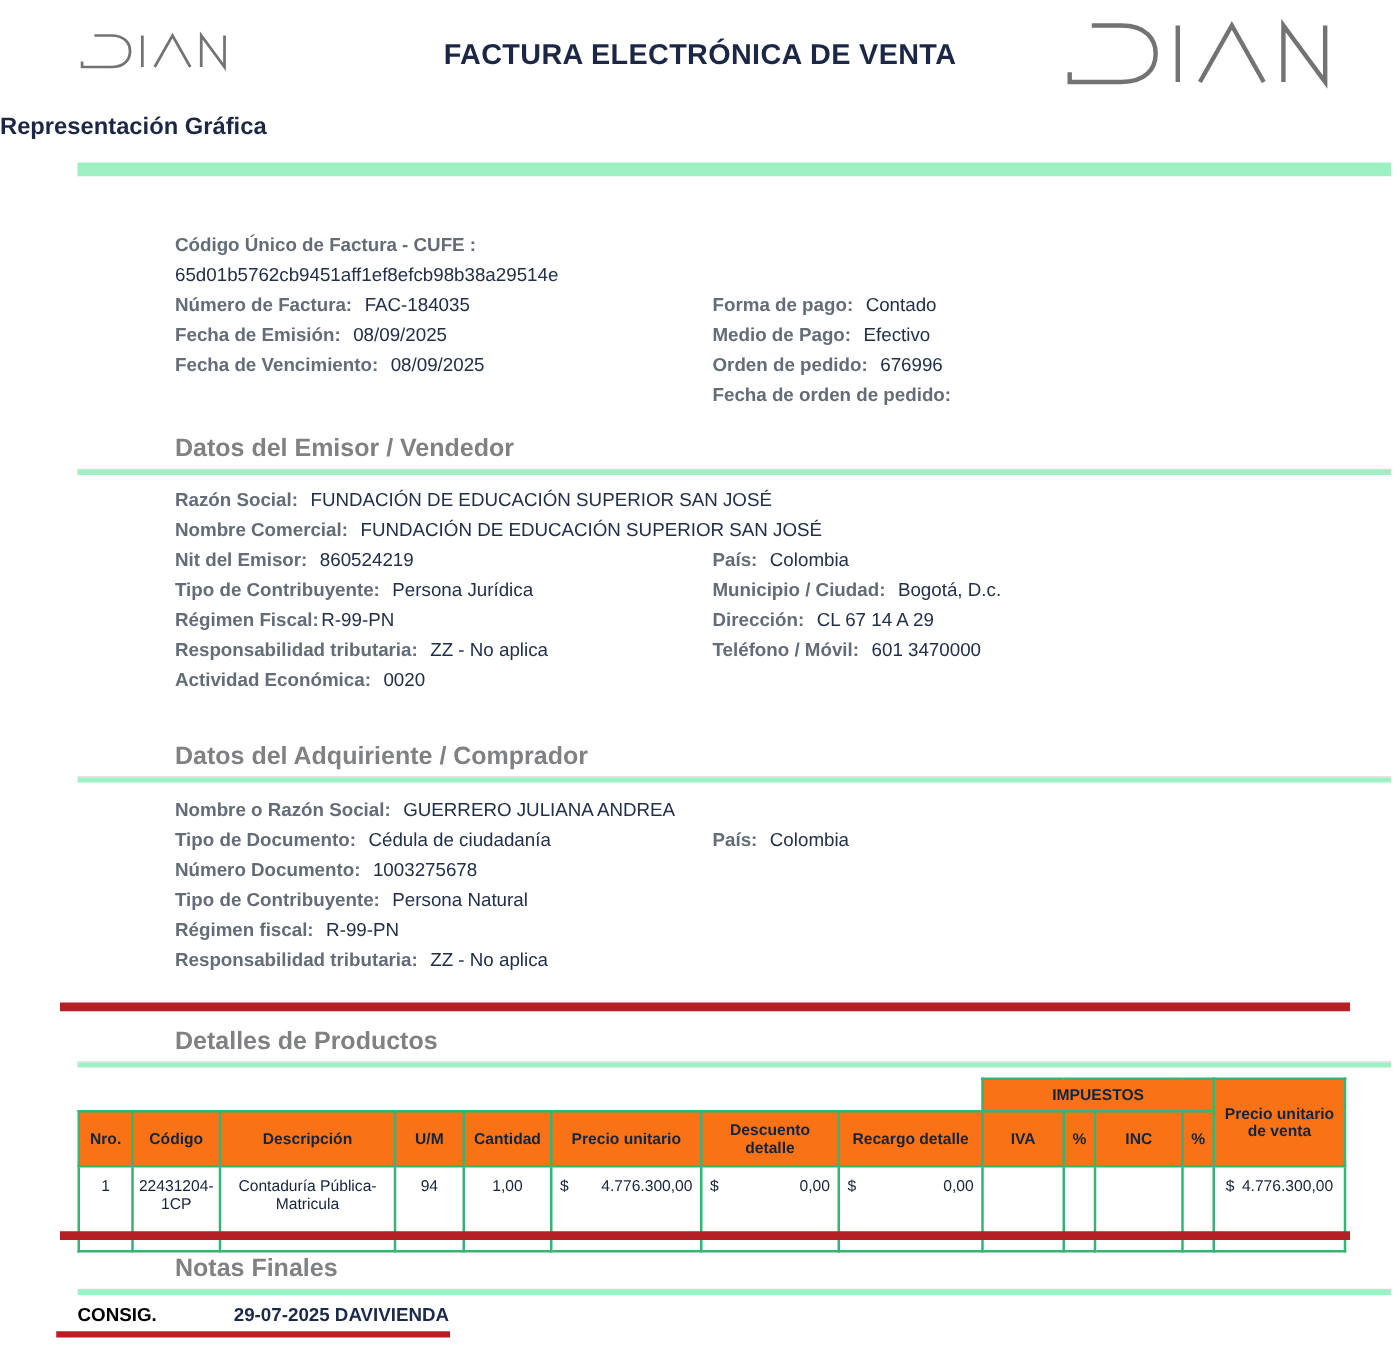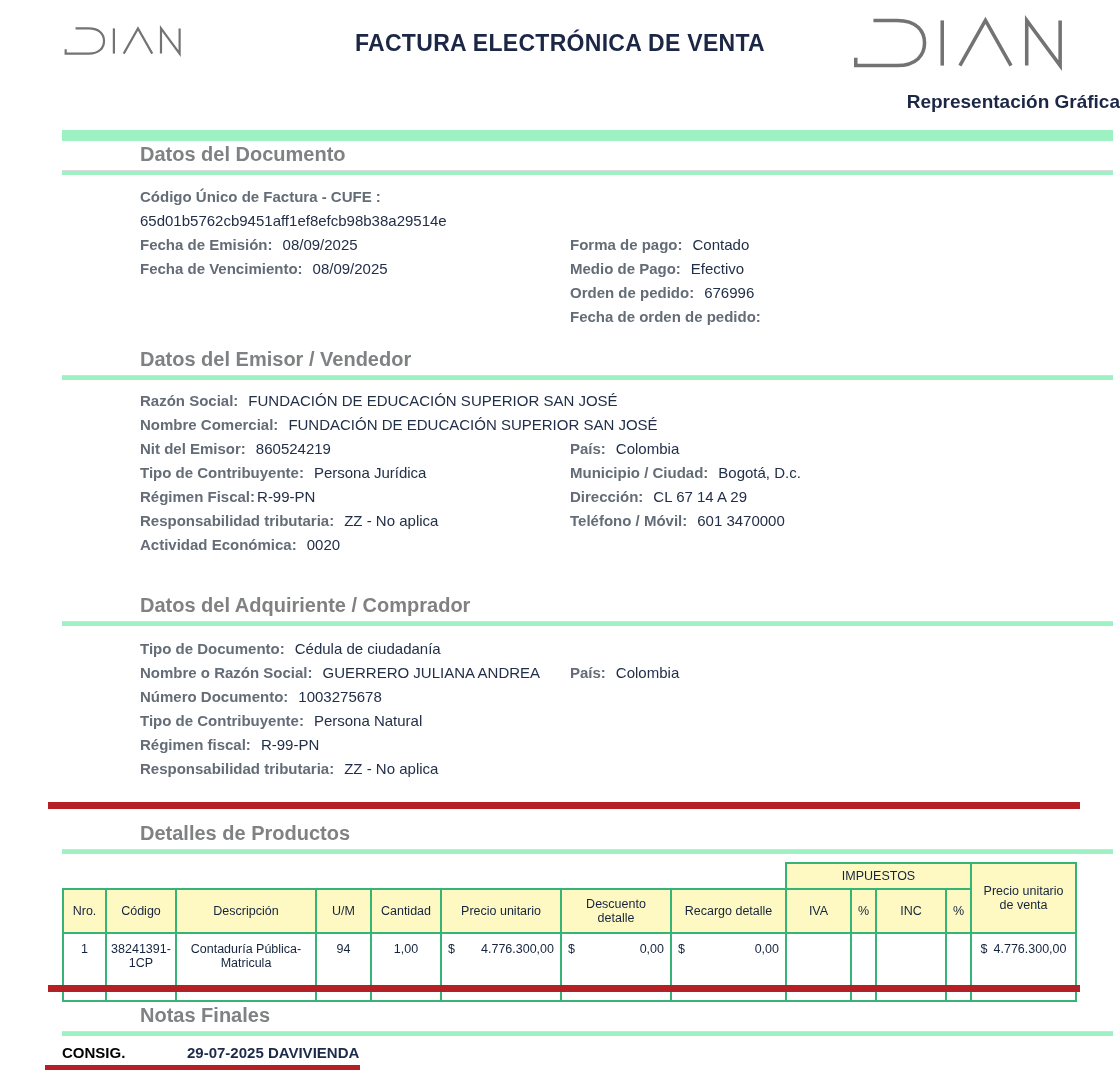--- a/index.html
+++ b/index.html
@@ -10,22 +10,22 @@
   
   .logo{position:absolute;}
   .logo svg{display:block;}
   .logo-left{left:58px;top:20px;}
   .logo-right{left:842px;top:12px;}
   .doc-title{
     position:absolute;left:0;right:0;top:30px;text-align:center;
     font-size:23px;font-weight:bold;color:#1b2745;letter-spacing:.3px;
   }
   .subtitle{
-    position:absolute;left:0;right:0;top:91px;text-align:right;
-    font-size:19px;font-weight:bold;color:#1b2745;margin-left:40px;
+    position:absolute;left:0;right:0;top:91px;text-align:left;
+    font-size:19px;font-weight:bold;color:#1b2745;
   }
   
   .band{position:absolute;left:62px;width:1051px;height:11px;background:#9df1c3;}
   .sec-head{position:absolute;left:62px;width:1051px;}
   .sec-title{
     font-size:20px;font-weight:bold;color:#7f8183;
     padding:0 0 4px 78px;border-bottom:1px solid #dadada;
   }
   .mint-line{height:4px;background:#9df1c3;}
   
@@ -42,21 +42,21 @@
   .ptable{
     position:absolute;left:62px;top:862px;width:1013px;
     border-collapse:collapse;table-layout:fixed;
     font-family:"Liberation Sans", sans-serif;
   }
   .ptable th,.ptable td{
     border:2px solid #35b476;color:#15243d;font-size:12.5px;
     padding:2px 4px;text-align:center;vertical-align:middle;
     overflow-wrap:break-word;word-wrap:break-word;
   }
-  .ptable thead th{background:#fef9c3;font-weight:normal;}
+  .ptable thead th{background:#f97316;font-weight:bold;}
   .ptable .ghost{border:none;background:transparent;}
   .ptable .r1{height:26px;}
   .ptable .r2 th{height:38px;}
   .ptable tbody td{background:#ffffff;height:56px;vertical-align:top;padding-top:8px;}
   .ptable td.money{padding-top:8px;}
   .money-in{display:flex;justify-content:space-between;align-items:flex-start;padding:0 2px;}
   .money-center{display:flex;justify-content:center;gap:6px;align-items:flex-start;}
   
   .note-row{position:absolute;left:62px;top:1044px;height:20px;}
   .note-left{position:absolute;left:0;font-size:15px;font-weight:600;color:#000000;}
@@ -82,31 +82,31 @@
       <path d="M 14 46 L 14 54 L 56 54 C 76 54 84 43 84 31 C 84 19 76 8 56 8 L 32 8"></path>
       <path d="M 102 8 L 102 54"></path>
       <path d="M 120 54 L 146 8 L 172 54"></path>
       <path d="M 188 54 L 188 8 L 222 54 L 222 8"></path>
     </svg>
   </div>
   <div class="subtitle">Representación Gráfica</div>
 
   <div class="band" style="top:130px"></div>
 
-  <div class="sec-head" style="top:143px">
-    <div class="sec-title">Datos del Documento</div>
-    <div class="mint-line"></div>
-  </div>
   <div class="sec-body" style="top:184px">
     <div class="col-left">
       <div class="row">
         <span class="lbl">Código Único de Factura - CUFE :</span>
       </div>
       <div class="row">
         <span class="val">65d01b5762cb9451aff1ef8efcb98b38a29514e</span>
+      </div>
+      <div class="row">
+        <span class="lbl">Número de Factura:</span>
+        <span class="val">FAC-184035</span>
       </div>
       <div class="row">
         <span class="lbl">Fecha de Emisión:</span>
         <span class="val">08/09/2025</span>
       </div>
       <div class="row">
         <span class="lbl">Fecha de Vencimiento:</span>
         <span class="val">08/09/2025</span>
       </div>
     </div>
@@ -185,26 +185,26 @@
     </div>
   </div>
 
   <div class="sec-head" style="top:594px">
     <div class="sec-title">Datos del Adquiriente / Comprador</div>
     <div class="mint-line"></div>
   </div>
   <div class="sec-body" style="top:636px">
     <div class="col-left">
       <div class="row">
+        <span class="lbl">Nombre o Razón Social:</span>
+        <span class="val">GUERRERO JULIANA ANDREA</span>
+      </div>
+      <div class="row">
         <span class="lbl">Tipo de Documento:</span>
         <span class="val">Cédula de ciudadanía</span>
-      </div>
-      <div class="row">
-        <span class="lbl">Nombre o Razón Social:</span>
-        <span class="val">GUERRERO JULIANA ANDREA</span>
       </div>
       <div class="row">
         <span class="lbl">Número Documento:</span>
         <span class="val">1003275678</span>
       </div>
       <div class="row">
         <span class="lbl">Tipo de Contribuyente:</span>
         <span class="val">Persona Natural</span>
       </div>
       <div class="row">
@@ -264,21 +264,21 @@
         <th>Recargo detalle</th>
         <th>IVA</th>
         <th>%</th>
         <th>INC</th>
         <th>%</th>
       </tr>
     </thead>
     <tbody>
       <tr>
         <td>1</td>
-        <td>38241391-1CP</td>
+        <td>22431204-1CP</td>
         <td>Contaduría Pública-Matricula</td>
         <td>94</td>
         <td>1,00</td>
         <td class="money">
           <div class="money-in">
             <span>$</span>
             <span>4.776.300,00</span>
           </div>
         </td>
         <td class="money">

